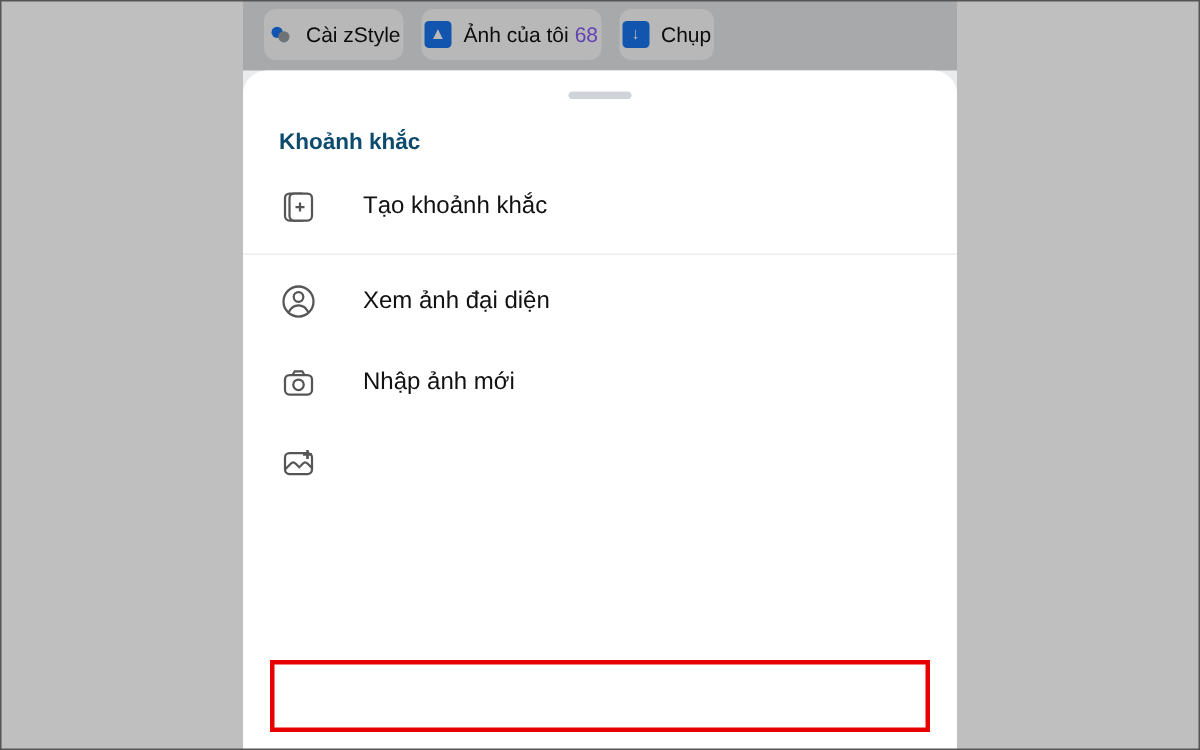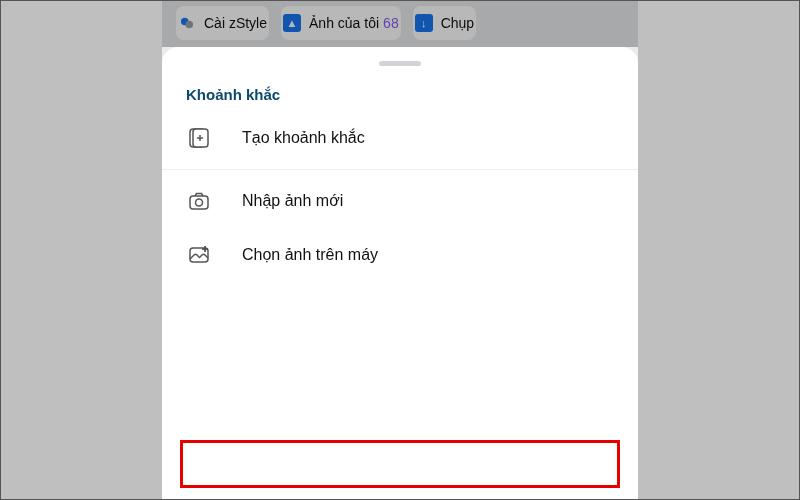--- a/index.html
+++ b/index.html
@@ -156,20 +156,30 @@
             <line x1="13" y1="9" x2="13" y2="15"></line>
             <line x1="10" y1="12" x2="16" y2="12"></line>
           </svg>
       </span>
       <span>Tạo khoảnh khắc</span>
     </div>
 
     <div class="divider"></div>
 
 
+    <div class="row">
+      <span class="icon">
+        <svg viewBox="0 0 24 24">
+            <circle cx="12" cy="12" r="10"></circle>
+            <circle cx="12" cy="9" r="3.2"></circle>
+            <path d="M5.5 19c1.5-3 4-4.5 6.5-4.5s5 1.5 6.5 4.5"></path>
+          </svg>
+      </span>
+      <span>Xem ảnh đại diện</span>
+    </div>
 
     <div class="row">
       <span class="icon">
         <svg viewBox="0 0 24 24">
             <rect x="3" y="7" width="18" height="13" rx="3"></rect>
             <path d="M8 7l1.5-2.5h5L16 7"></path>
             <circle cx="12" cy="13.5" r="3.5"></circle>
           </svg>
       </span>
       <span>Nhập ảnh mới</span>
@@ -178,21 +188,20 @@
     <div class="row">
       <span class="icon">
         <svg viewBox="0 0 24 24">
             <rect x="3" y="5" width="18" height="14" rx="3"></rect>
             <path d="M3 16l4-4c1-1 2-1 3 0l3 3"></path>
             <path d="M13 14l2-2c1-1 2-1 3 0l3 3"></path>
             <line x1="18" y1="3" x2="18" y2="9" stroke-width="1.8"></line>
             <line x1="15" y1="6" x2="21" y2="6" stroke-width="1.8"></line>
           </svg>
       </span>
-      <span>Chọn ảnh trên máy</span>
     </div>
 
 
   </div>
 
   <div class="highlight-box" style="left:18px; top:440px; width:440px; height:48px;"></div>
 
 </div>
 
 <div class="outer-frame"></div>

